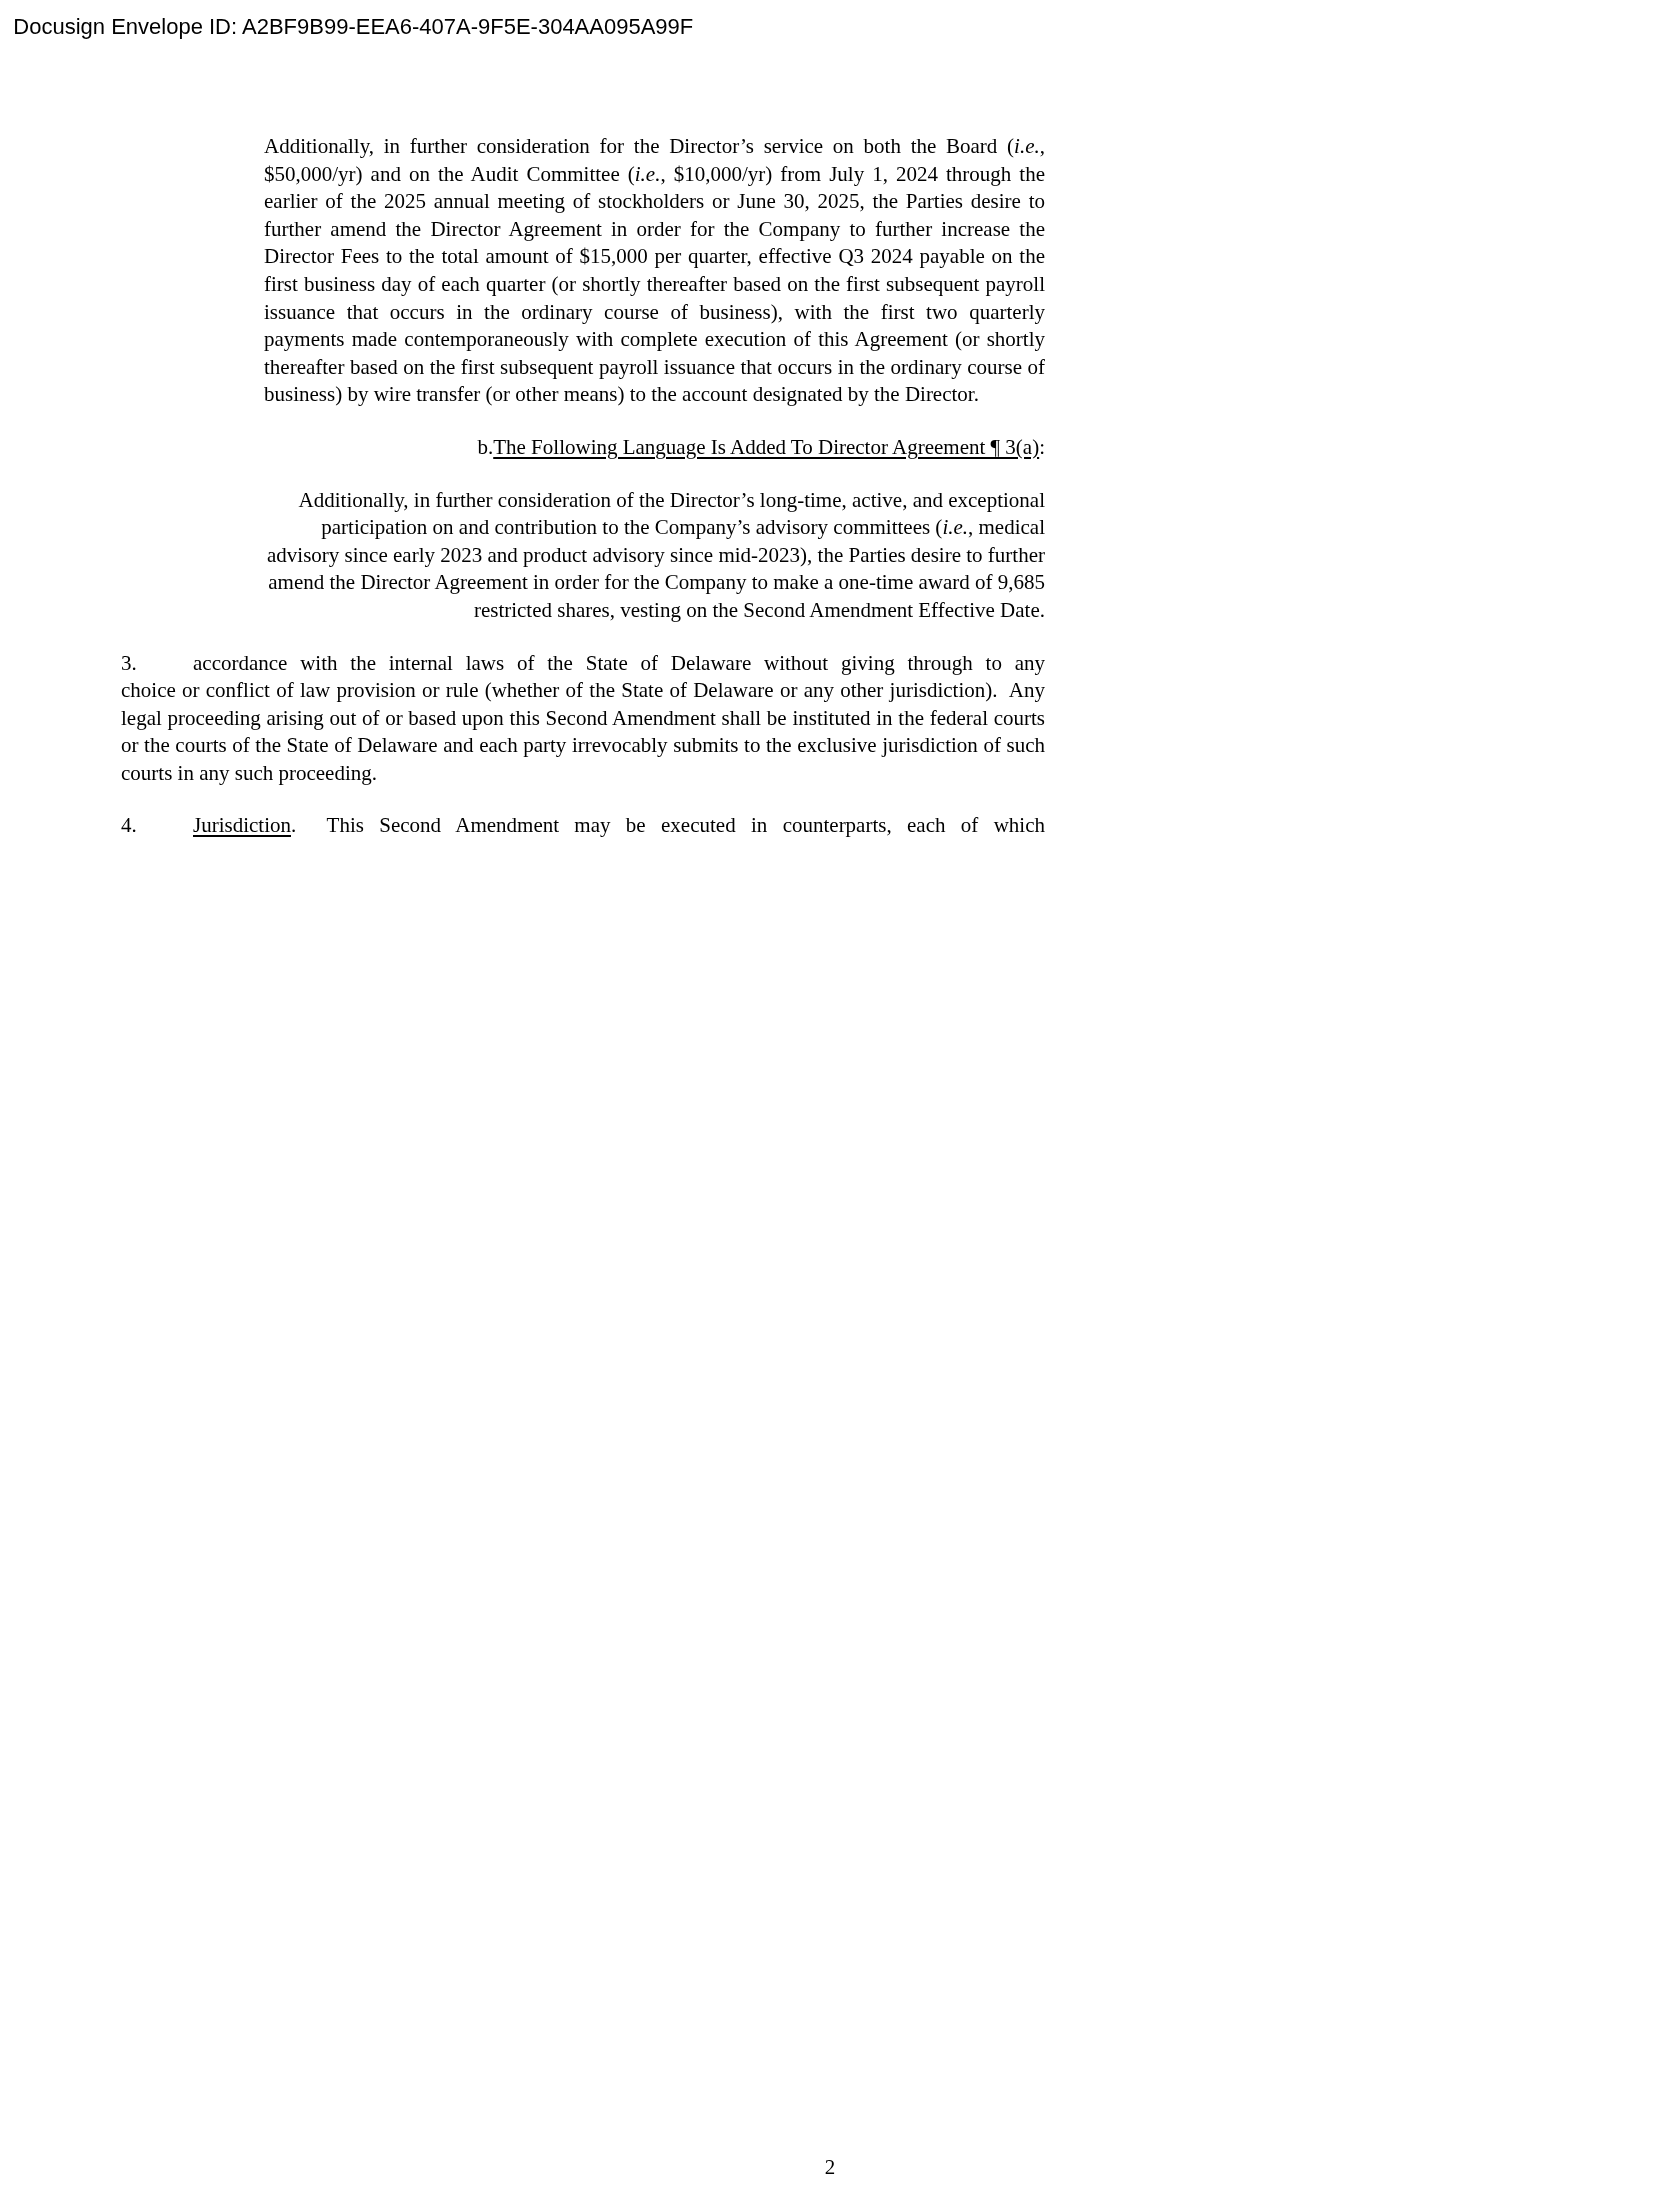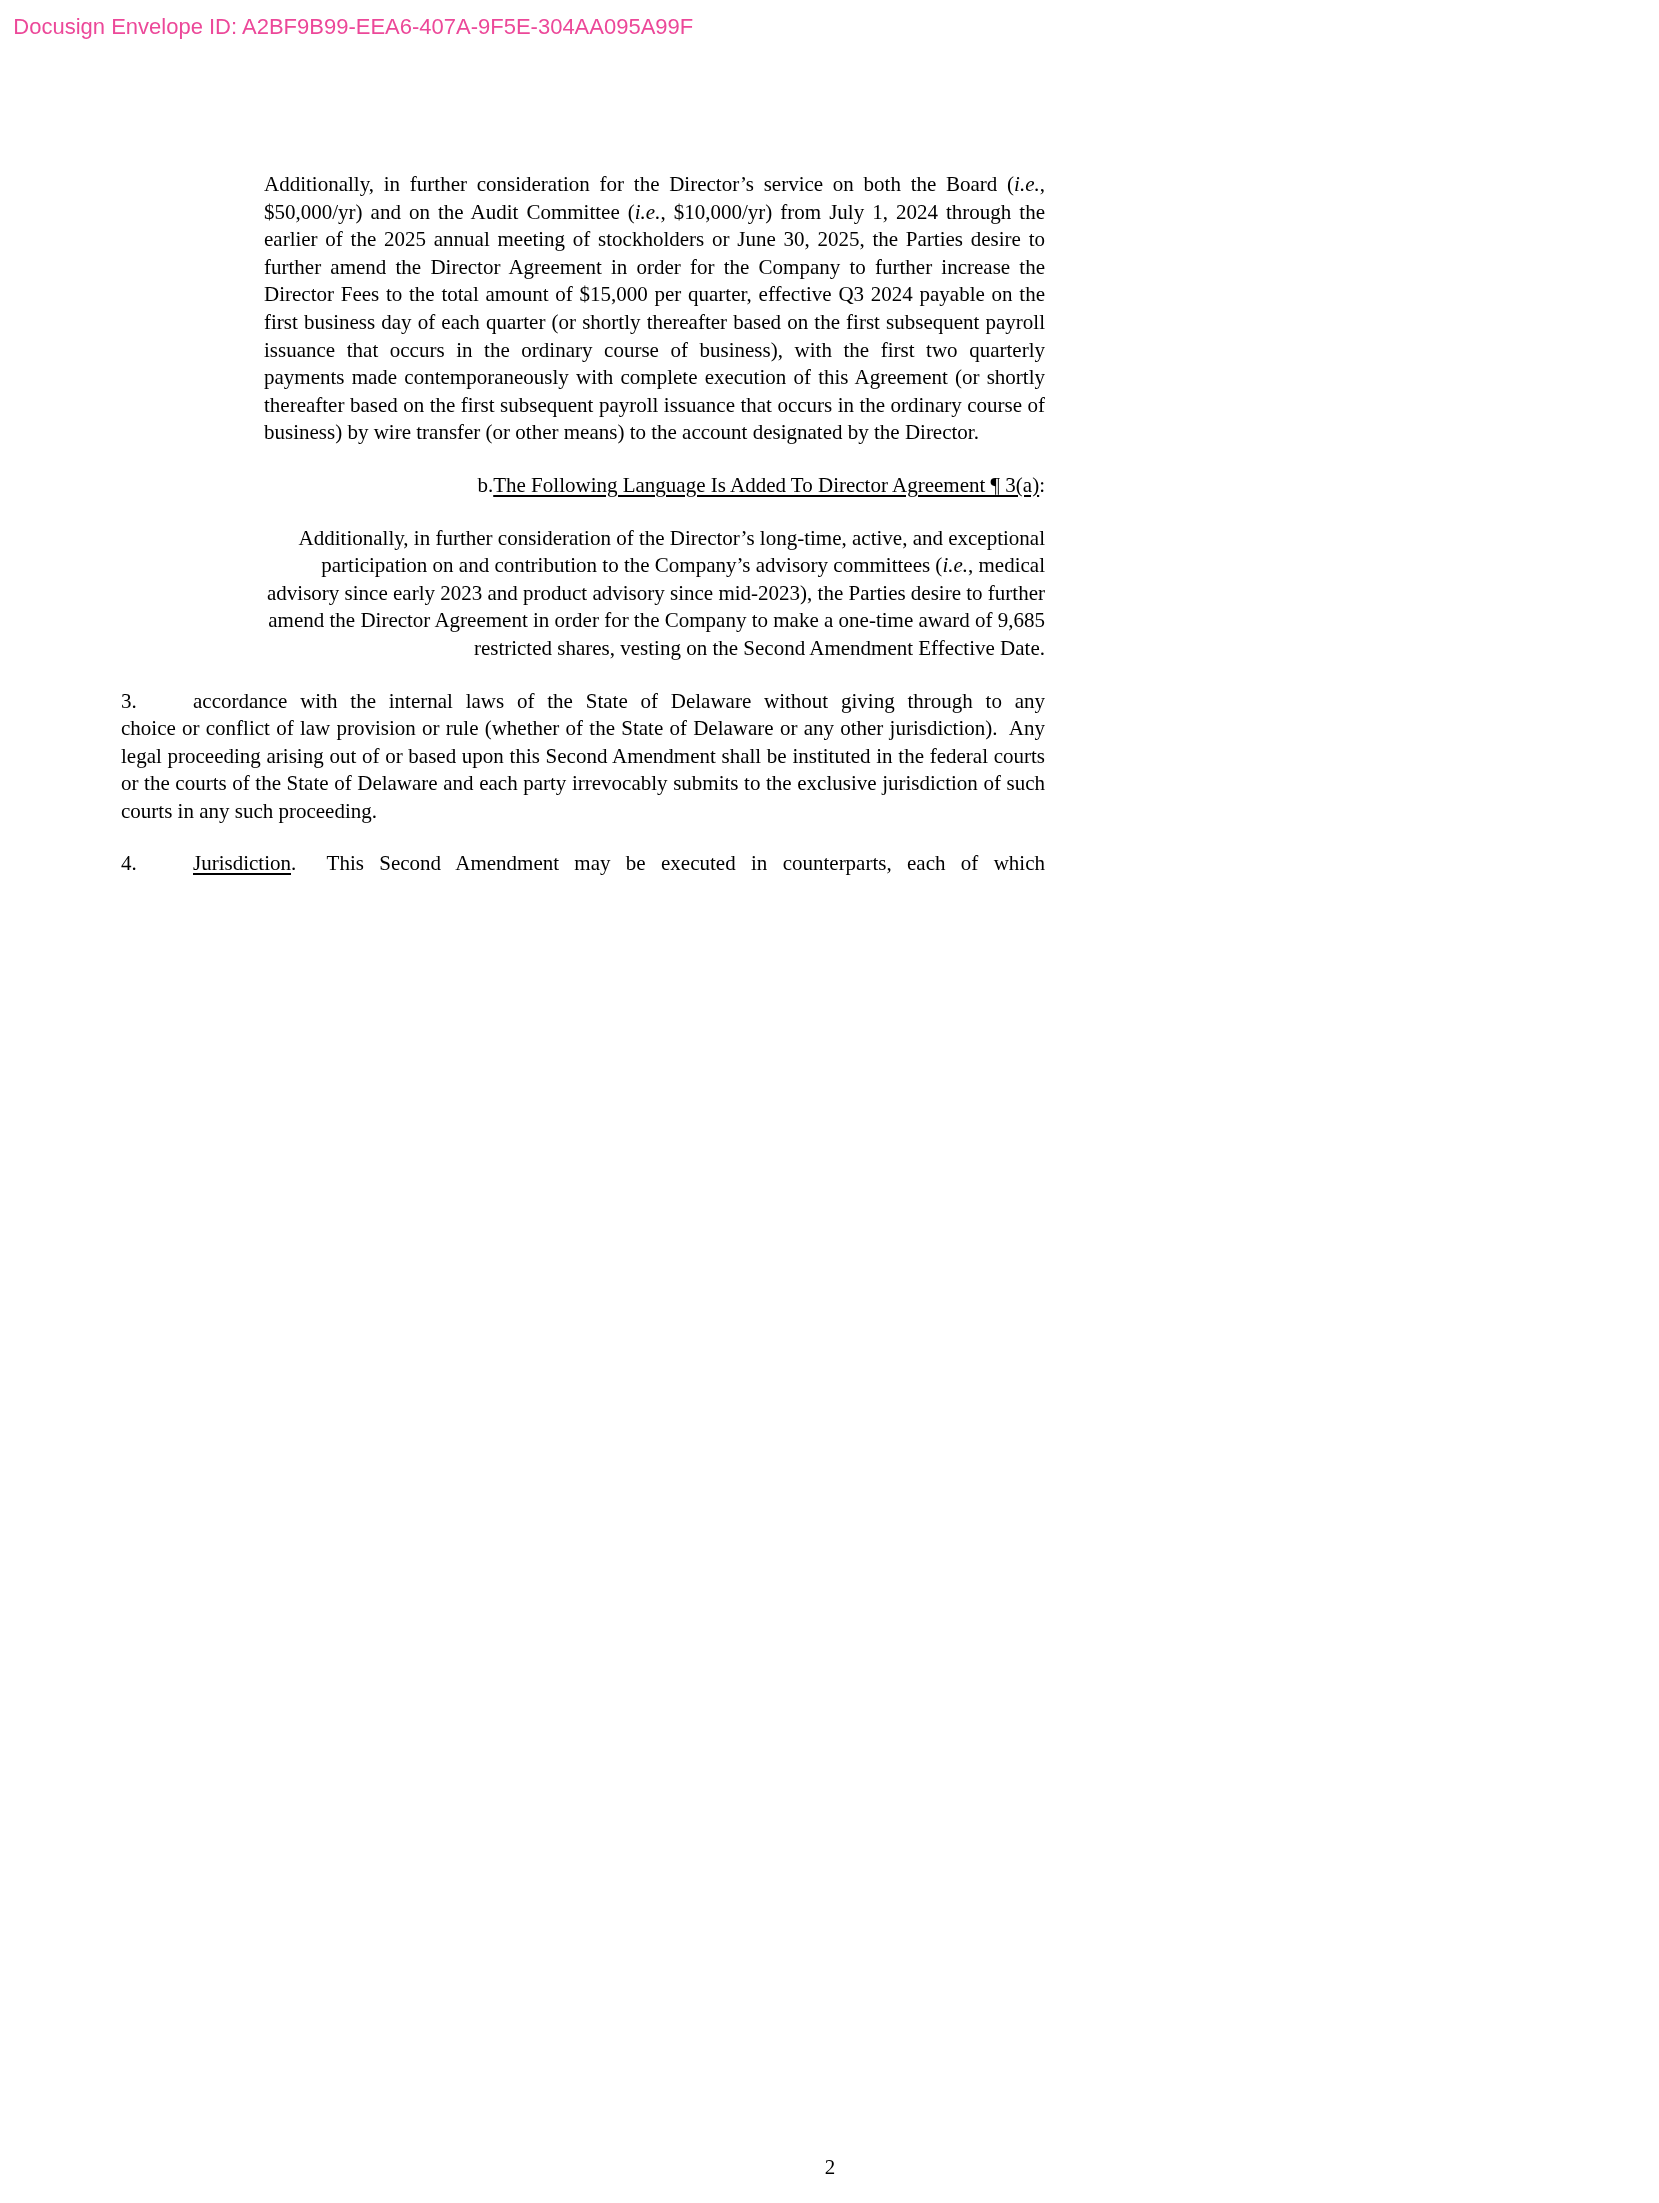--- a/index.html
+++ b/index.html
@@ -15,29 +15,28 @@
     line-height: 27.6px;
     overflow: hidden;
   }
   .envelope-header {
     position: absolute;
     left: 13.3px;
     top: 13.3px;
     font-family: "Liberation Sans", sans-serif;
     font-size: 22px;
     line-height: 27px;
-    color: #ec4899;
+    color: #000000;
     white-space: nowrap;
   }
   .content {
     position: absolute;
     left: 121px;
     top: 133px;
     width: 924px;
-    margin-top: 38px;
   }
   .content > * + * { margin-top: 25px; }
   .section > * { margin-top: 0; }
   .para { text-align: right; }
   .para.justified { text-align: justify; }
   .indent { margin-left: 143px; }
   .hang-b { margin-left: 73px; text-align: right; }
   .num {
     display: inline-block;
     width: 72px;

